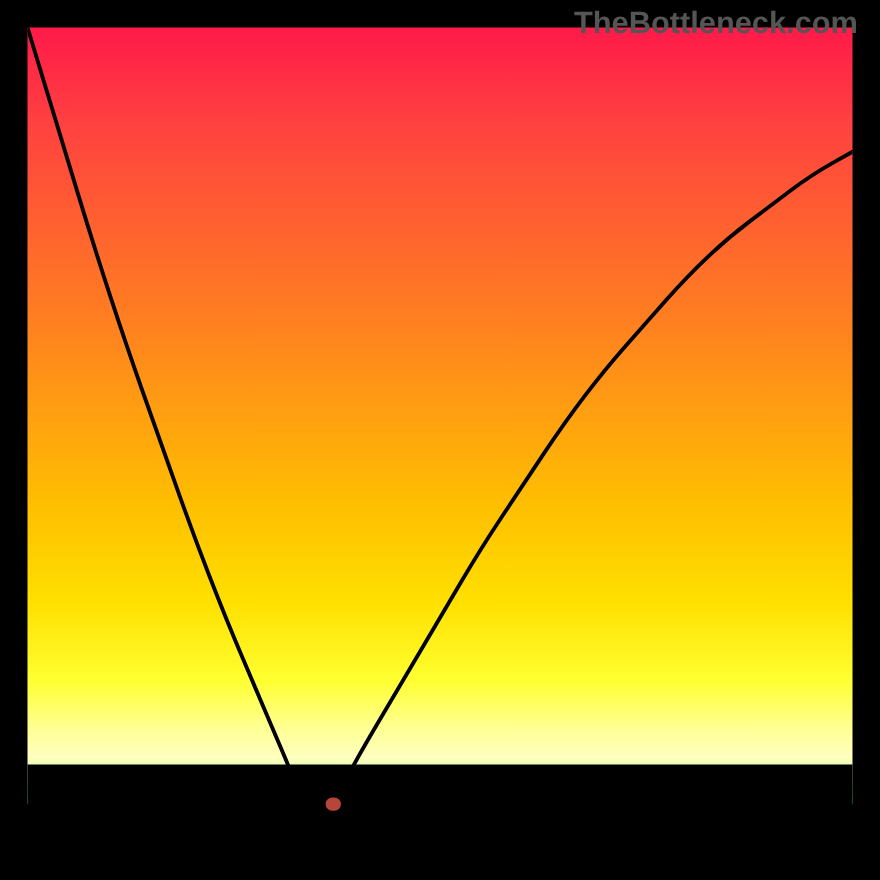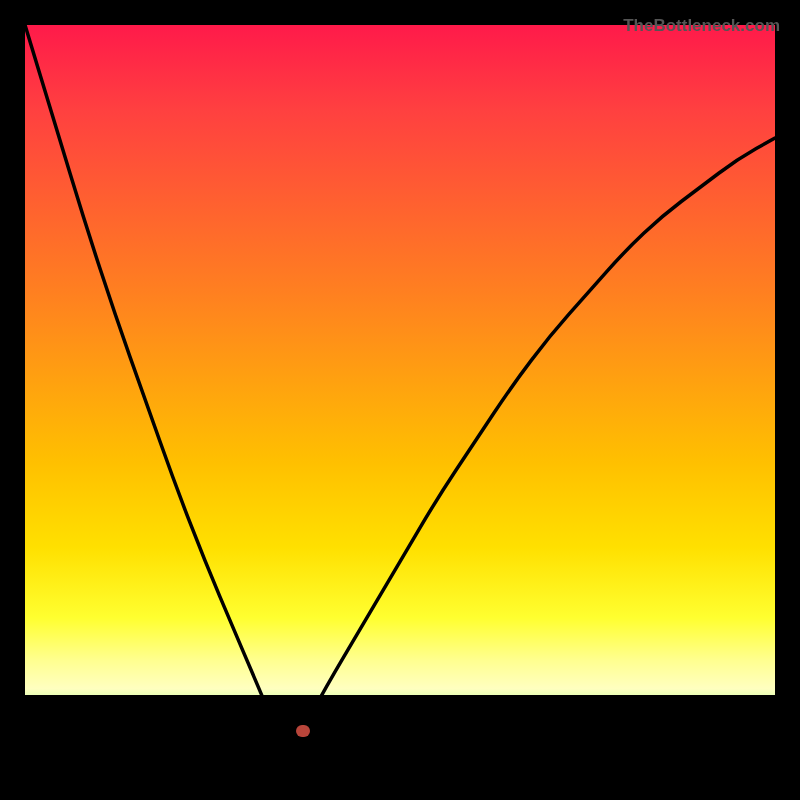--- a/index.html
+++ b/index.html
@@ -6,24 +6,24 @@
     margin: 0;
     padding: 0;
     width: 800px;
     height: 800px;
     background: #000;
     position: relative;
     font-family: Arial, sans-serif;
   }
   .watermark {
     position: absolute;
-    top: 16px;
+    top: 5px;
     right: 20px;
     color: #555;
-    font-size: 17px;
+    font-size: 28px;
     font-weight: bold;
     z-index: 10;
   }
   .frame {
     position: absolute;
     top: 25px;
     left: 25px;
     width: 750px;
     height: 750px;
     background: #000;

